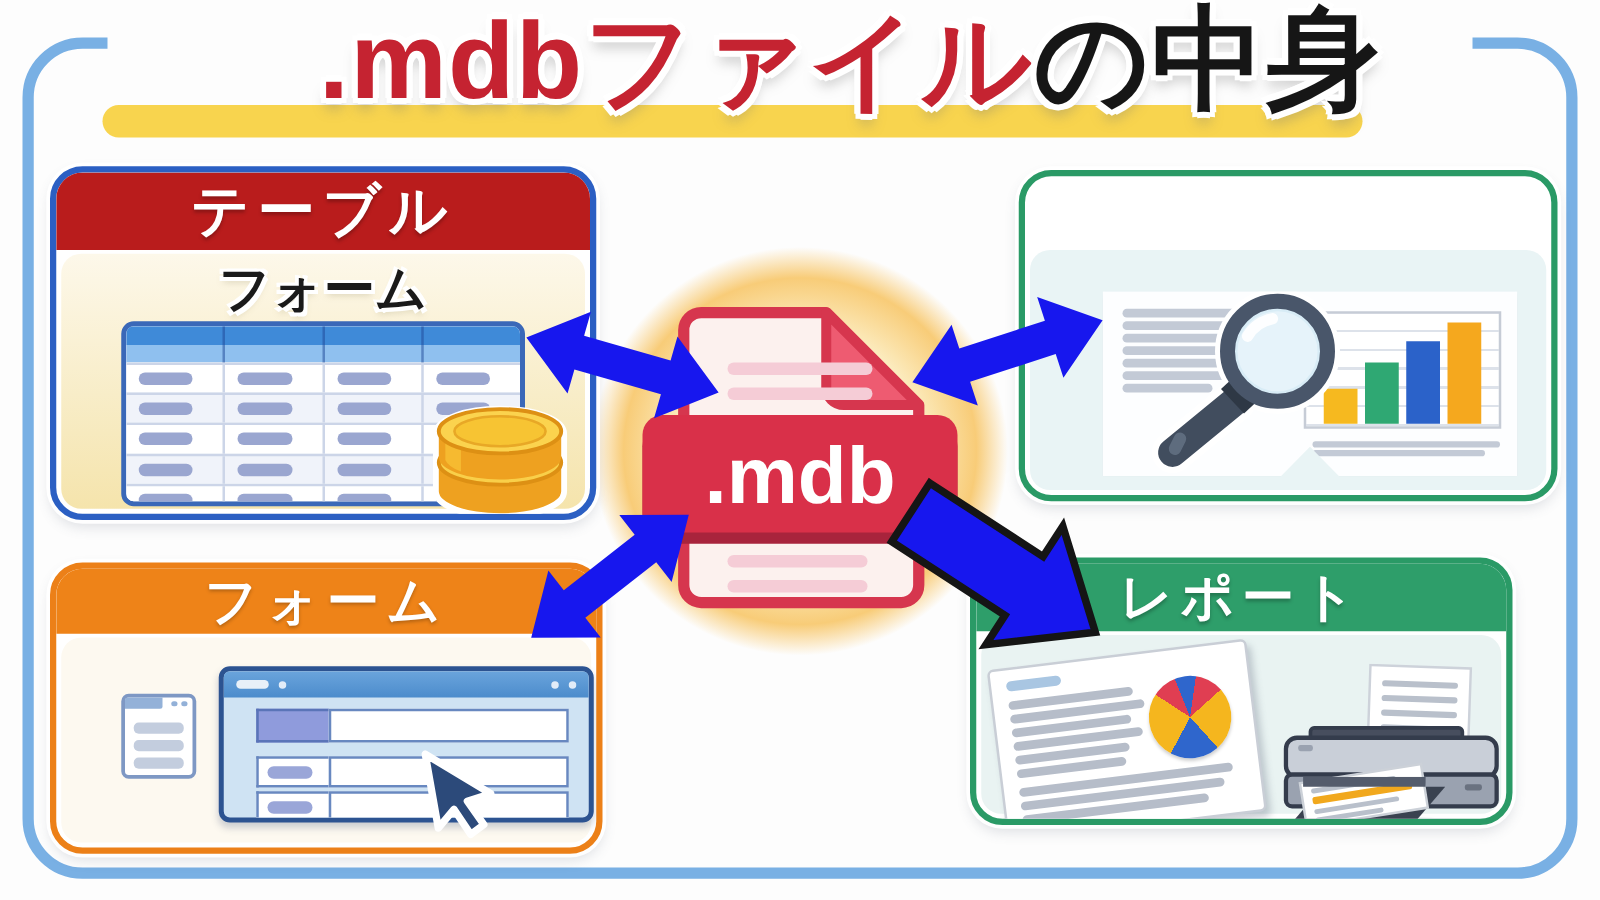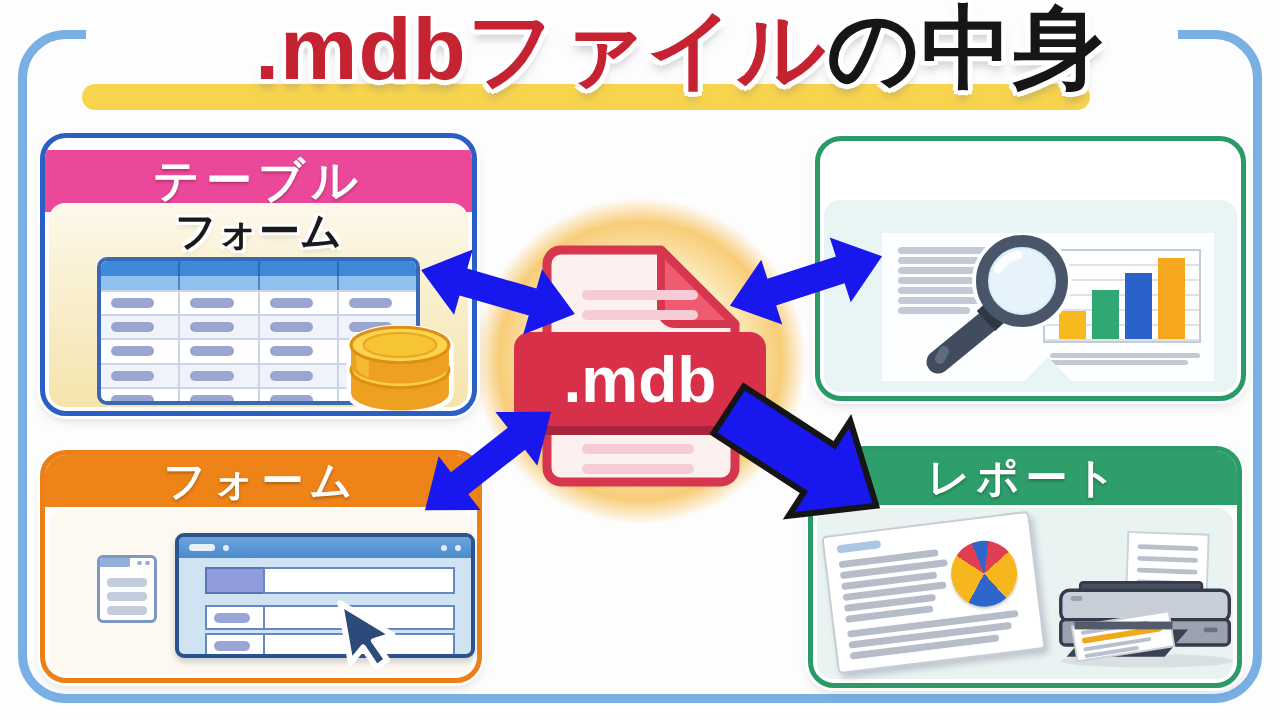--- a/index.html
+++ b/index.html
@@ -48,21 +48,21 @@
     text-shadow:-3px -3px 0 #fff,3px -3px 0 #fff,-3px 3px 0 #fff,3px 3px 0 #fff,0 4px 6px rgba(150,140,100,.35);z-index:3;}
 
   #panel-query{left:815px;top:136px;width:431px;height:265px;}
   #panel-query .panel-header{height:56px;font-size:42px;}
   #panel-query .panel-body{top:59px;background:#e9f4f5;}
 
   #panel-form{left:40px;top:450px;width:442px;height:233px;}
   #panel-form .panel-header{height:52px;font-size:42px;}
   #panel-form .panel-body{top:55px;background:#fdf9f0;}
 
-  #panel-report{left:808px;top:446px;width:434px;height:242px;}
+  #panel-report{left:776px;top:446px;width:434px;height:214px;}
   #panel-report .panel-header{height:54px;font-size:42px;}
   #panel-report .panel-body{top:57px;background:#e9f3f2;}
 
   
   #table-illus{left:52px;top:119px;width:323px;height:148px;box-sizing:border-box;
     border:4px solid #3a68b8;border-radius:10px;background:#fff;overflow:hidden;z-index:3;}
   .tg-head{display:flex;height:29px;background:linear-gradient(180deg,#3f8ad8 0 52%,#8fc0ef 52% 100%);}
   .tg-hcell{flex:1;border-right:2px solid rgba(30,70,150,.5);}
   .tg-hcell:last-child{border-right:none;}
   .tg-row{display:flex;height:22.2px;border-top:2px solid #ccd5e8;background:#fff;}
@@ -113,21 +113,21 @@
 <body>
 
 <div class="abs" id="frame"></div>
 <div class="abs" id="title-mask"></div>
 <div class="abs" id="title-underline"></div>
 <div class="abs" id="title"><span class="t-red">.mdbファイル</span><span class="t-black">の中身</span></div>
 
 <div class="abs" id="glow"></div>
 
 <div class="abs panel" id="panel-table" style="border-color: rgb(43, 95, 195);">
-  <div class="panel-header" style="background: #ec4899; margin-top: 12px;">
+  <div class="panel-header" style="background: #b91c1c;">
     <span>テーブル</span>
   </div>
   <div class="panel-body"></div>
   <div class="abs" id="table-subtitle">フォーム</div>
   <div class="abs" id="table-illus">
       <div class="tg-head">
         <div class="tg-hcell"></div>
         <div class="tg-hcell"></div>
         <div class="tg-hcell"></div>
         <div class="tg-hcell"></div>

